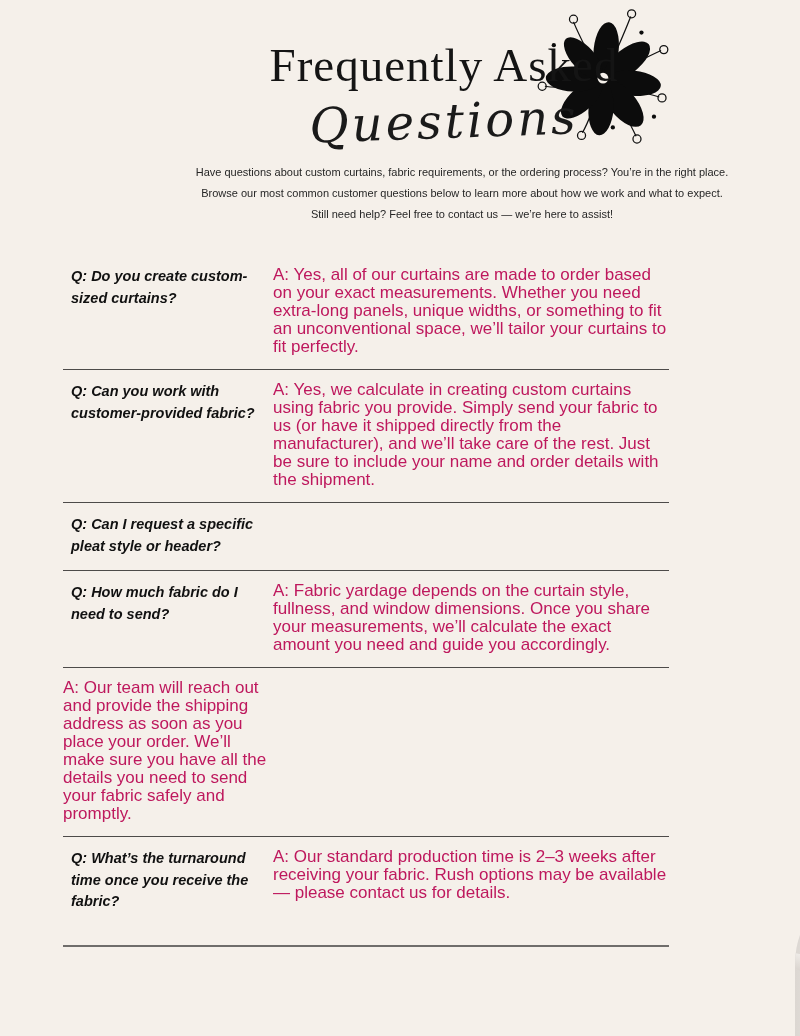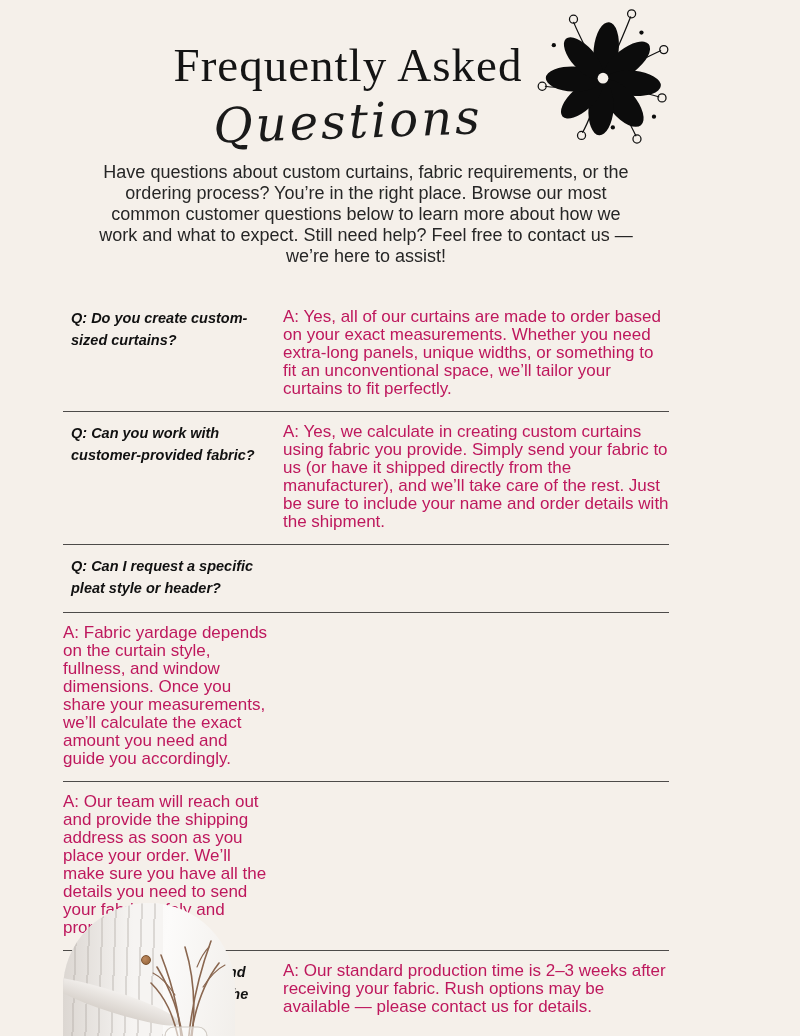--- a/index.html
+++ b/index.html
@@ -8,20 +8,21 @@
     background:#f5f0ea;
     font-family:"Liberation Sans", sans-serif;
     color:#1f1f1f;
     overflow:hidden;
   }
   .page{
     position:relative;
     width:732px;height:1036px;
     display:flex;flex-direction:column;
     box-sizing:border-box;
+    align-items:flex-end;
   }
 
   
   .header{
     position:relative;
     padding-top:36px;
     text-align:center;
   }
   .flower{
     position:absolute;
@@ -43,33 +44,33 @@
     font-family:"DejaVu Serif", serif;
     font-style:italic;
     font-size:48px;
     line-height:54px;
     letter-spacing:3px;
     color:#1a1a1a;
   }
   .intro{
     margin:14px auto 0;
     max-width:540px;
-    font-size:18px;
+    font-size:11px;
     line-height:21px;
     color:#262626;
   }
 
   
   .faq{
     margin:30px 63px 0;
   }
   .faq-row{
     display:grid;
     grid-template-columns:206px 1fr;
-    column-gap:14px;
+    column-gap:4px;
     padding:11px 0 13px;
     border-bottom:1.5px solid #4d4b49;
   }
   .faq-row.last{
     border-bottom:2px solid #6f6d6b;
     padding-bottom:32px;
   }
   .faq-q{
     font-weight:bold;
     font-style:italic;
@@ -196,20 +197,21 @@
       <div class="faq-a">A: Yes, all of our curtains are made to order based on your exact measurements. Whether you need extra-long panels, unique widths, or something to fit an unconventional space, we’ll tailor your curtains to fit perfectly.</div>
     </section>
     <section class="faq-row">
       <div class="faq-q">Q: Can you work with customer-provided fabric?</div>
       <div class="faq-a">A: Yes, we calculate in creating custom curtains using fabric you provide. Simply send your fabric to us (or have it shipped directly from the manufacturer), and we’ll take care of the rest. Just be sure to include your name and order details with the shipment.</div>
     </section>
     <section class="faq-row">
       <div class="faq-q">Q: Can I request a specific pleat style or header?</div>
     </section>
     <section class="faq-row">
+      <div class="faq-q">Q: How much fabric do I need to send?</div>
       <div class="faq-a">A: Fabric yardage depends on the curtain style, fullness, and window dimensions. Once you share your measurements, we’ll calculate the exact amount you need and guide you accordingly.</div>
     </section>
     <section class="faq-row">
       <div class="faq-a">A: Our team will reach out and provide the shipping address as soon as you place your order. We’ll make sure you have all the details you need to send your fabric safely and promptly.</div>
     </section>
     <section class="faq-row last">
       <div class="faq-q">Q: What’s the turnaround time once you receive the fabric?</div>
       <div class="faq-a">A: Our standard production time is 2–3 weeks after receiving your fabric. Rush options may be available — please contact us for details.</div>
     </section>
   </main>

